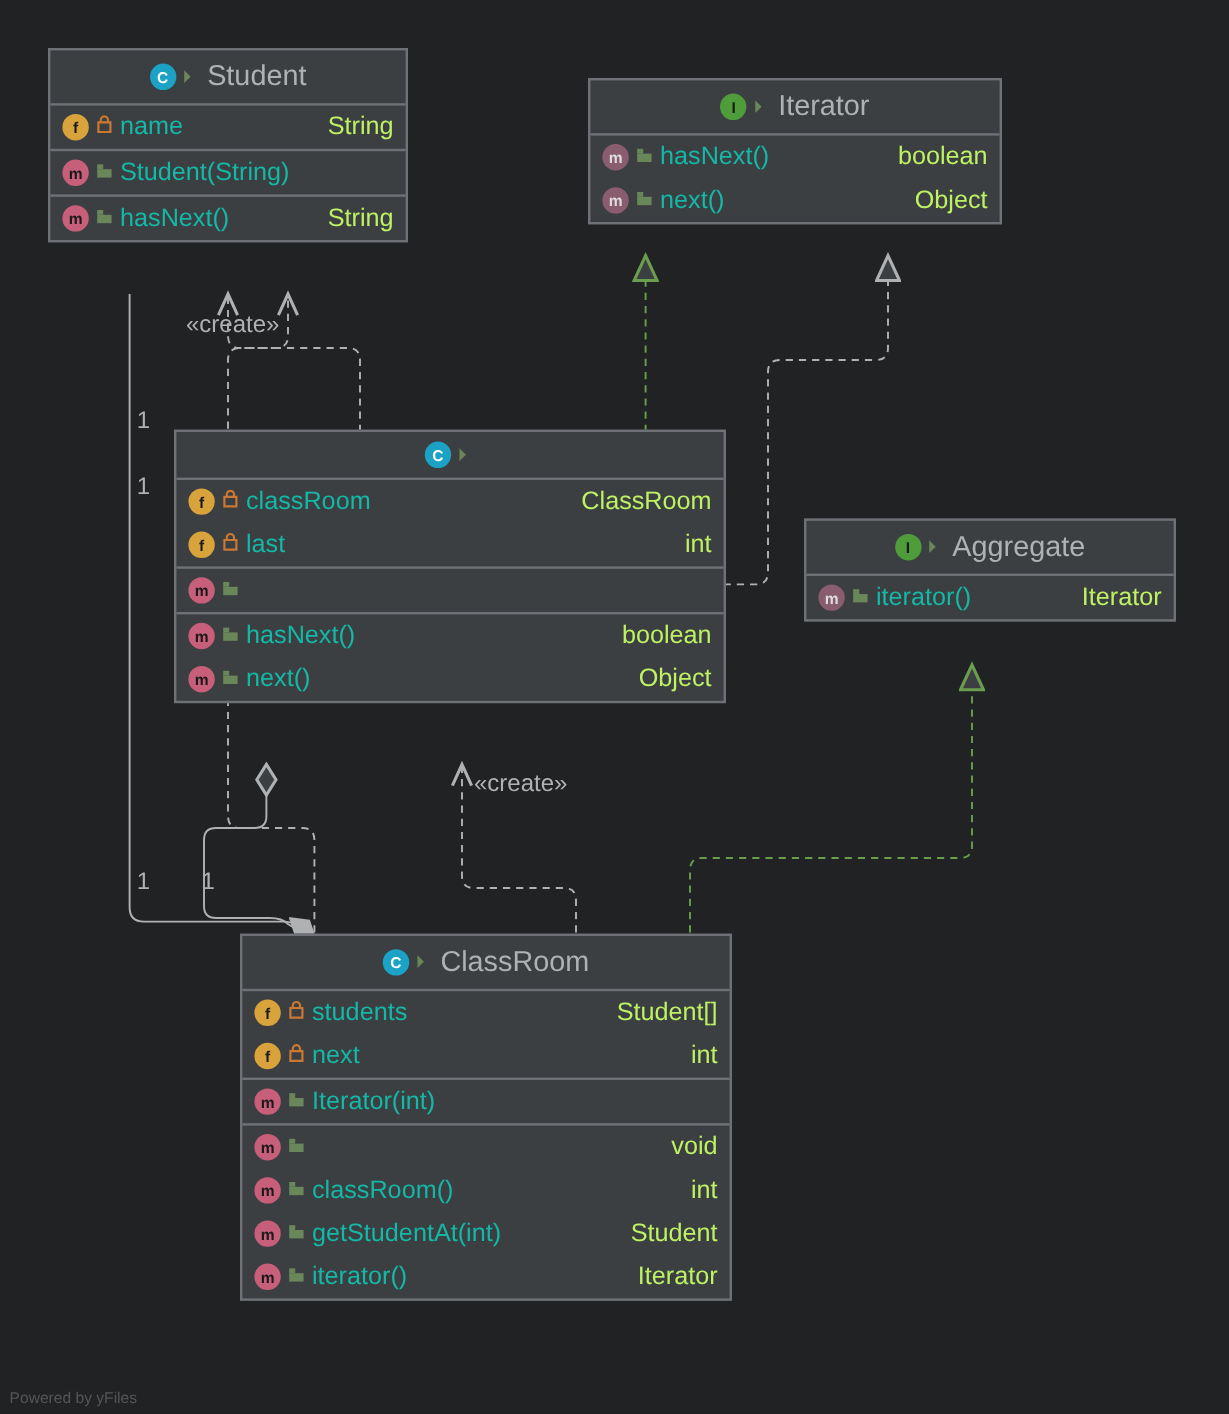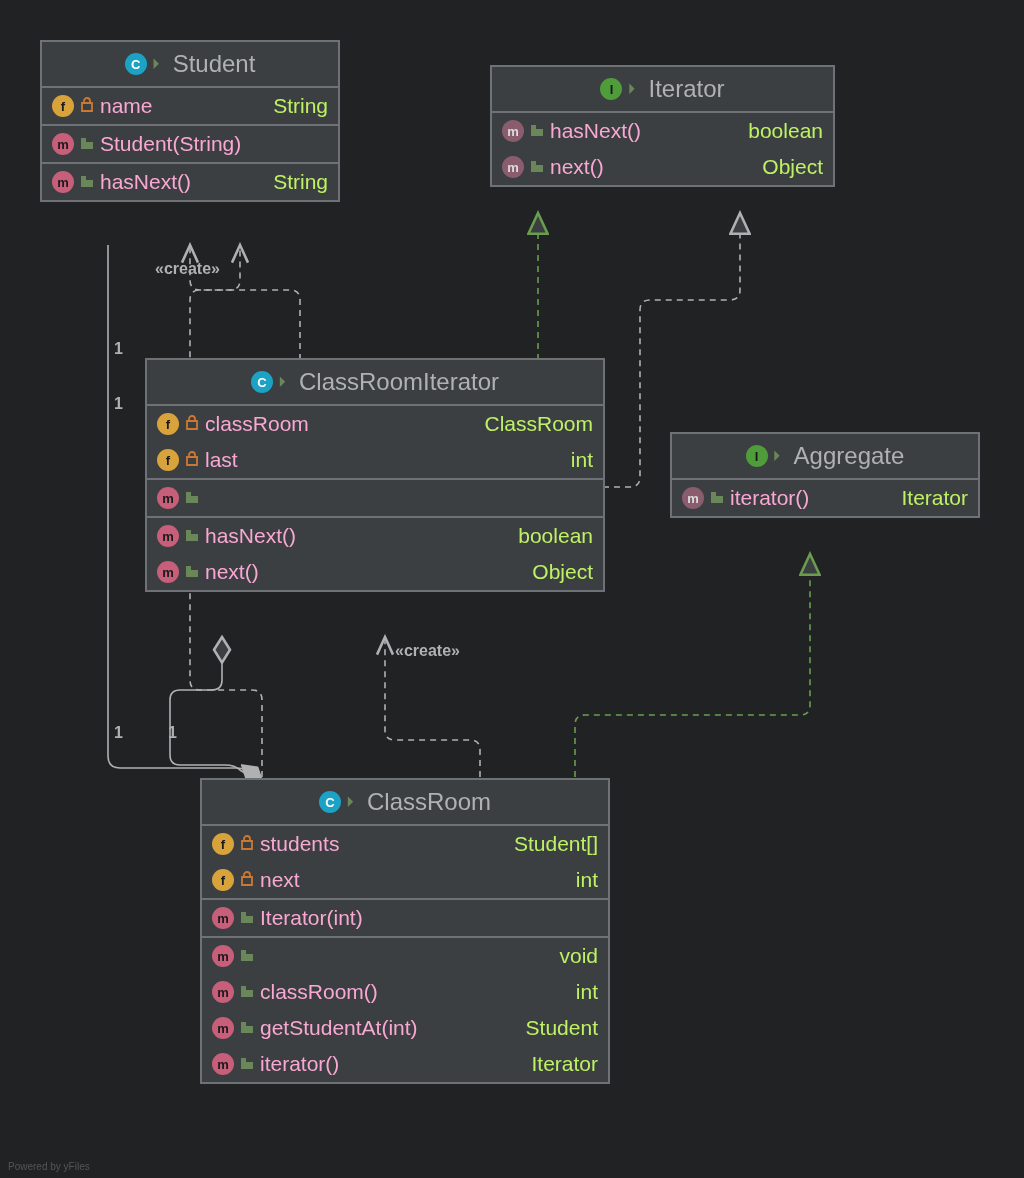--- a/index.html
+++ b/index.html
@@ -32,21 +32,21 @@
   }
   .section { border-bottom: 2px solid #6e7175; }
   .section:last-child { border-bottom: none; }
   .row {
     display: flex;
     align-items: center;
     padding: 6px 10px;
     gap: 6px;
     font-size: 21px;
   }
-  .member-name { color: #f9a8d4; flex: 0 0 auto; }
+  .member-name { color: #14b8a6; flex: 0 0 auto; }
   .member-type { color: #bef264; margin-left: auto; flex: 0 0 auto; }
   .icon-circle {
     width: 22px; height: 22px; border-radius: 50%;
     display: inline-flex; align-items: center; justify-content: center;
     font-size: 13px; font-weight: bold; color: #2b2b2b;
     flex: 0 0 auto;
   }
   .ic-c { background: #1ba2c4; color:#fff; }
   .ic-i { background: #4f9c3a; color:#1a1a1a; }
   .ic-f { background: #d9a33c; color:#1a1a1a; }
@@ -57,23 +57,23 @@
     display:inline-block;
   }
   .lock-package { color: #6a8759; }
   svg.connector {
     position:absolute; top:0; left:0; width:1024px; height:1178px;
     pointer-events:none;
   }
   .edge { fill:none; stroke:#afb1b3; stroke-width:1.6; }
   .edge-dashed { stroke-dasharray:6 5; }
   .edge-green { stroke:#6a9e4e; }
-  .lbl { position:absolute; font-size:16px; color:#afb1b3;font-weight:bold; }
+  .lbl { position:absolute; font-size:20px; color:#afb1b3; }
   .footer {
-    position:absolute; left:8px; bottom:6px; font-size:10px; color:#555;
+    position:absolute; left:8px; bottom:6px; font-size:13px; color:#555;
   }
 </style>
 </head>
 <body>
 
 <svg class="connector">
   <defs>
     <marker id="arr-open" markerWidth="14" markerHeight="14" refX="12" refY="6" orient="auto">
       <path d="M1,1 L12,6 L1,11" fill="none" stroke="#afb1b3" stroke-width="1.6"></path>
     </marker>
@@ -174,21 +174,20 @@
         <span class="member-name">next()</span>
         <span class="member-type">Object</span>
       </div>
     </div>
 </div>
 
 <div class="class-box" style="left:145px; top:358px; width:460px;">
   <div class="class-header">
     <span class="icon-circle ic-c">C</span>
     <span class="lock-icon lock-package">🞂</span>
-    <span class="class-title">ClassRoomIterator</span>
   </div>
   <div class="section" id="cri-fields">
       <div class="row">
         <span class="icon-circle ic-f">f</span>
         <span class="lock-icon"><svg width="14" height="16" viewBox="0 0 14 16">
             <path d="M4 6 V4 a3 3 0 0 1 6 0 V6 M2 6 h10 v8 h-10 Z" fill="none" stroke="#cc7832" stroke-width="1.8"></path>
           </svg></span>
         <span class="member-name">classRoom</span>
         <span class="member-type">ClassRoom</span>
       </div>

